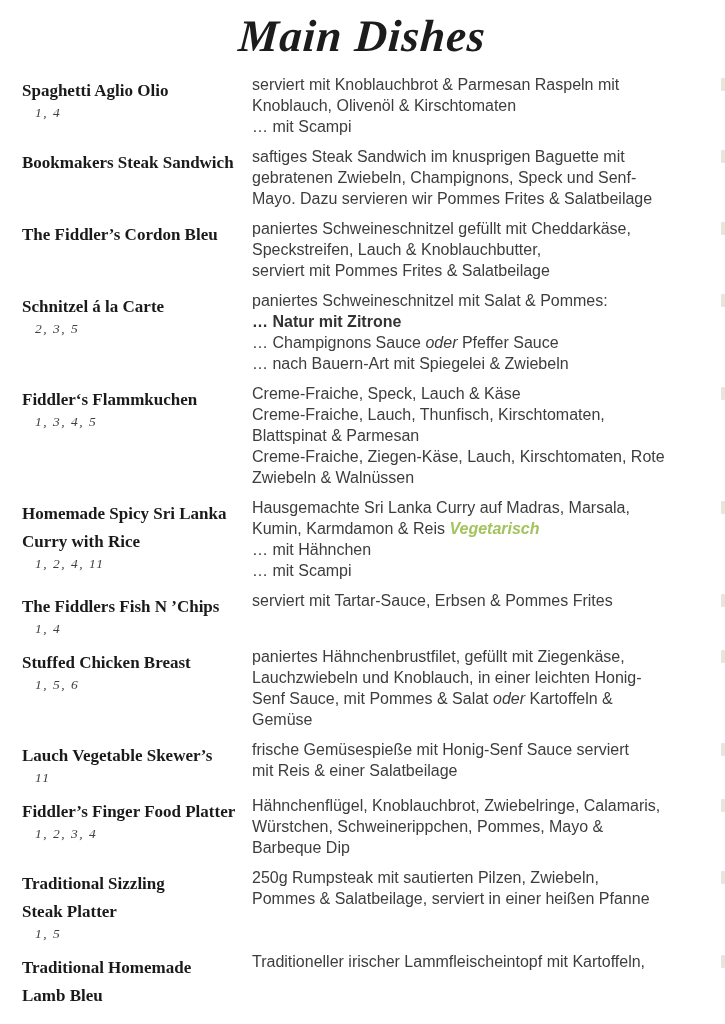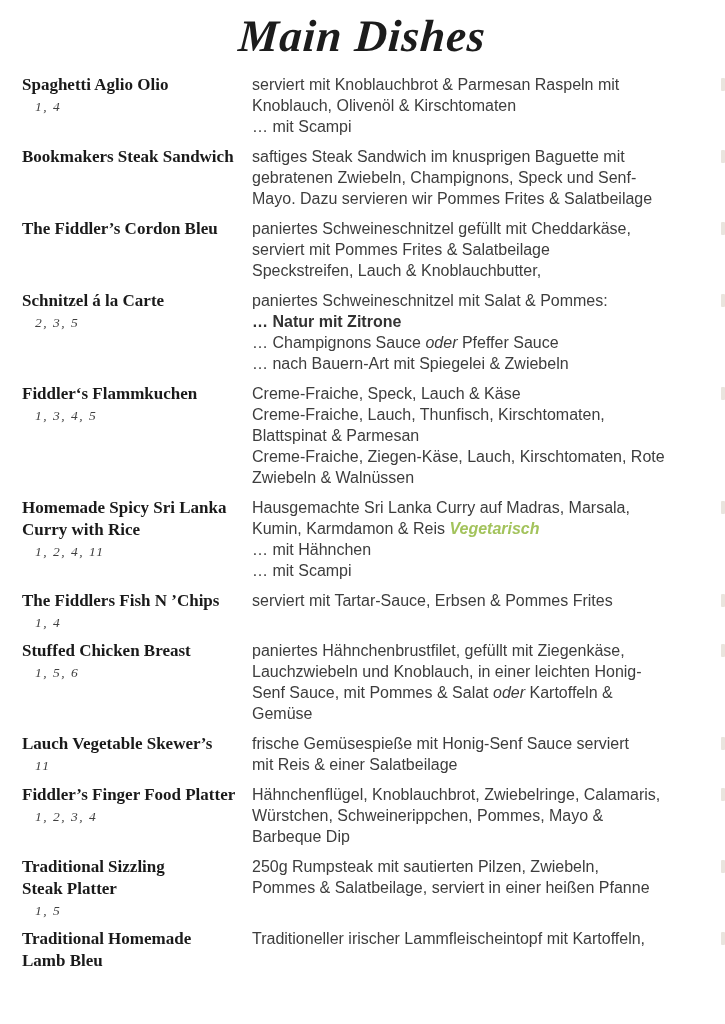--- a/index.html
+++ b/index.html
@@ -39,20 +39,21 @@
     flex: none;
     width: 230px;
   }
   .name-line {
     font-family: "Liberation Serif", serif;
     font-weight: 700;
     font-size: 17px;
     line-height: 22px;
     color: #1a1a1a;
     white-space: nowrap;
+    margin-top: 6px;
   }
   .allergens {
     margin-top: 3px;
     font-family: "Liberation Serif", serif;
     font-style: italic;
     font-size: 13.5px;
     letter-spacing: 1.5px;
     color: #3f3f3f;
     margin-left: 13px;
   }
@@ -111,22 +112,22 @@
           <div class="desc-line"><span>Mayo. Dazu servieren wir Pommes Frites &amp; Salatbeilage</span></div>
         </div>
       </div>
       <div class="row">
         <span class="artifact"></span>
         <div class="left">
           <div class="name-line">The Fiddler’s Cordon Bleu</div>
         </div>
         <div class="desc">
           <div class="desc-line"><span>paniertes Schweineschnitzel gefüllt mit Cheddarkäse,</span></div>
+          <div class="desc-line"><span>Speckstreifen, Lauch &amp; Knoblauchbutter,</span></div>
           <div class="desc-line"><span>serviert mit Pommes Frites &amp; Salatbeilage</span></div>
-          <div class="desc-line"><span>Speckstreifen, Lauch &amp; Knoblauchbutter,</span></div>
         </div>
       </div>
       <div class="row">
         <span class="artifact"></span>
         <div class="left">
           <div class="name-line">Schnitzel á la Carte</div>
           <div class="allergens">2, 3, 5</div>
         </div>
         <div class="desc">
           <div class="desc-line"><span>paniertes Schweineschnitzel mit Salat &amp; Pommes:</span></div>

